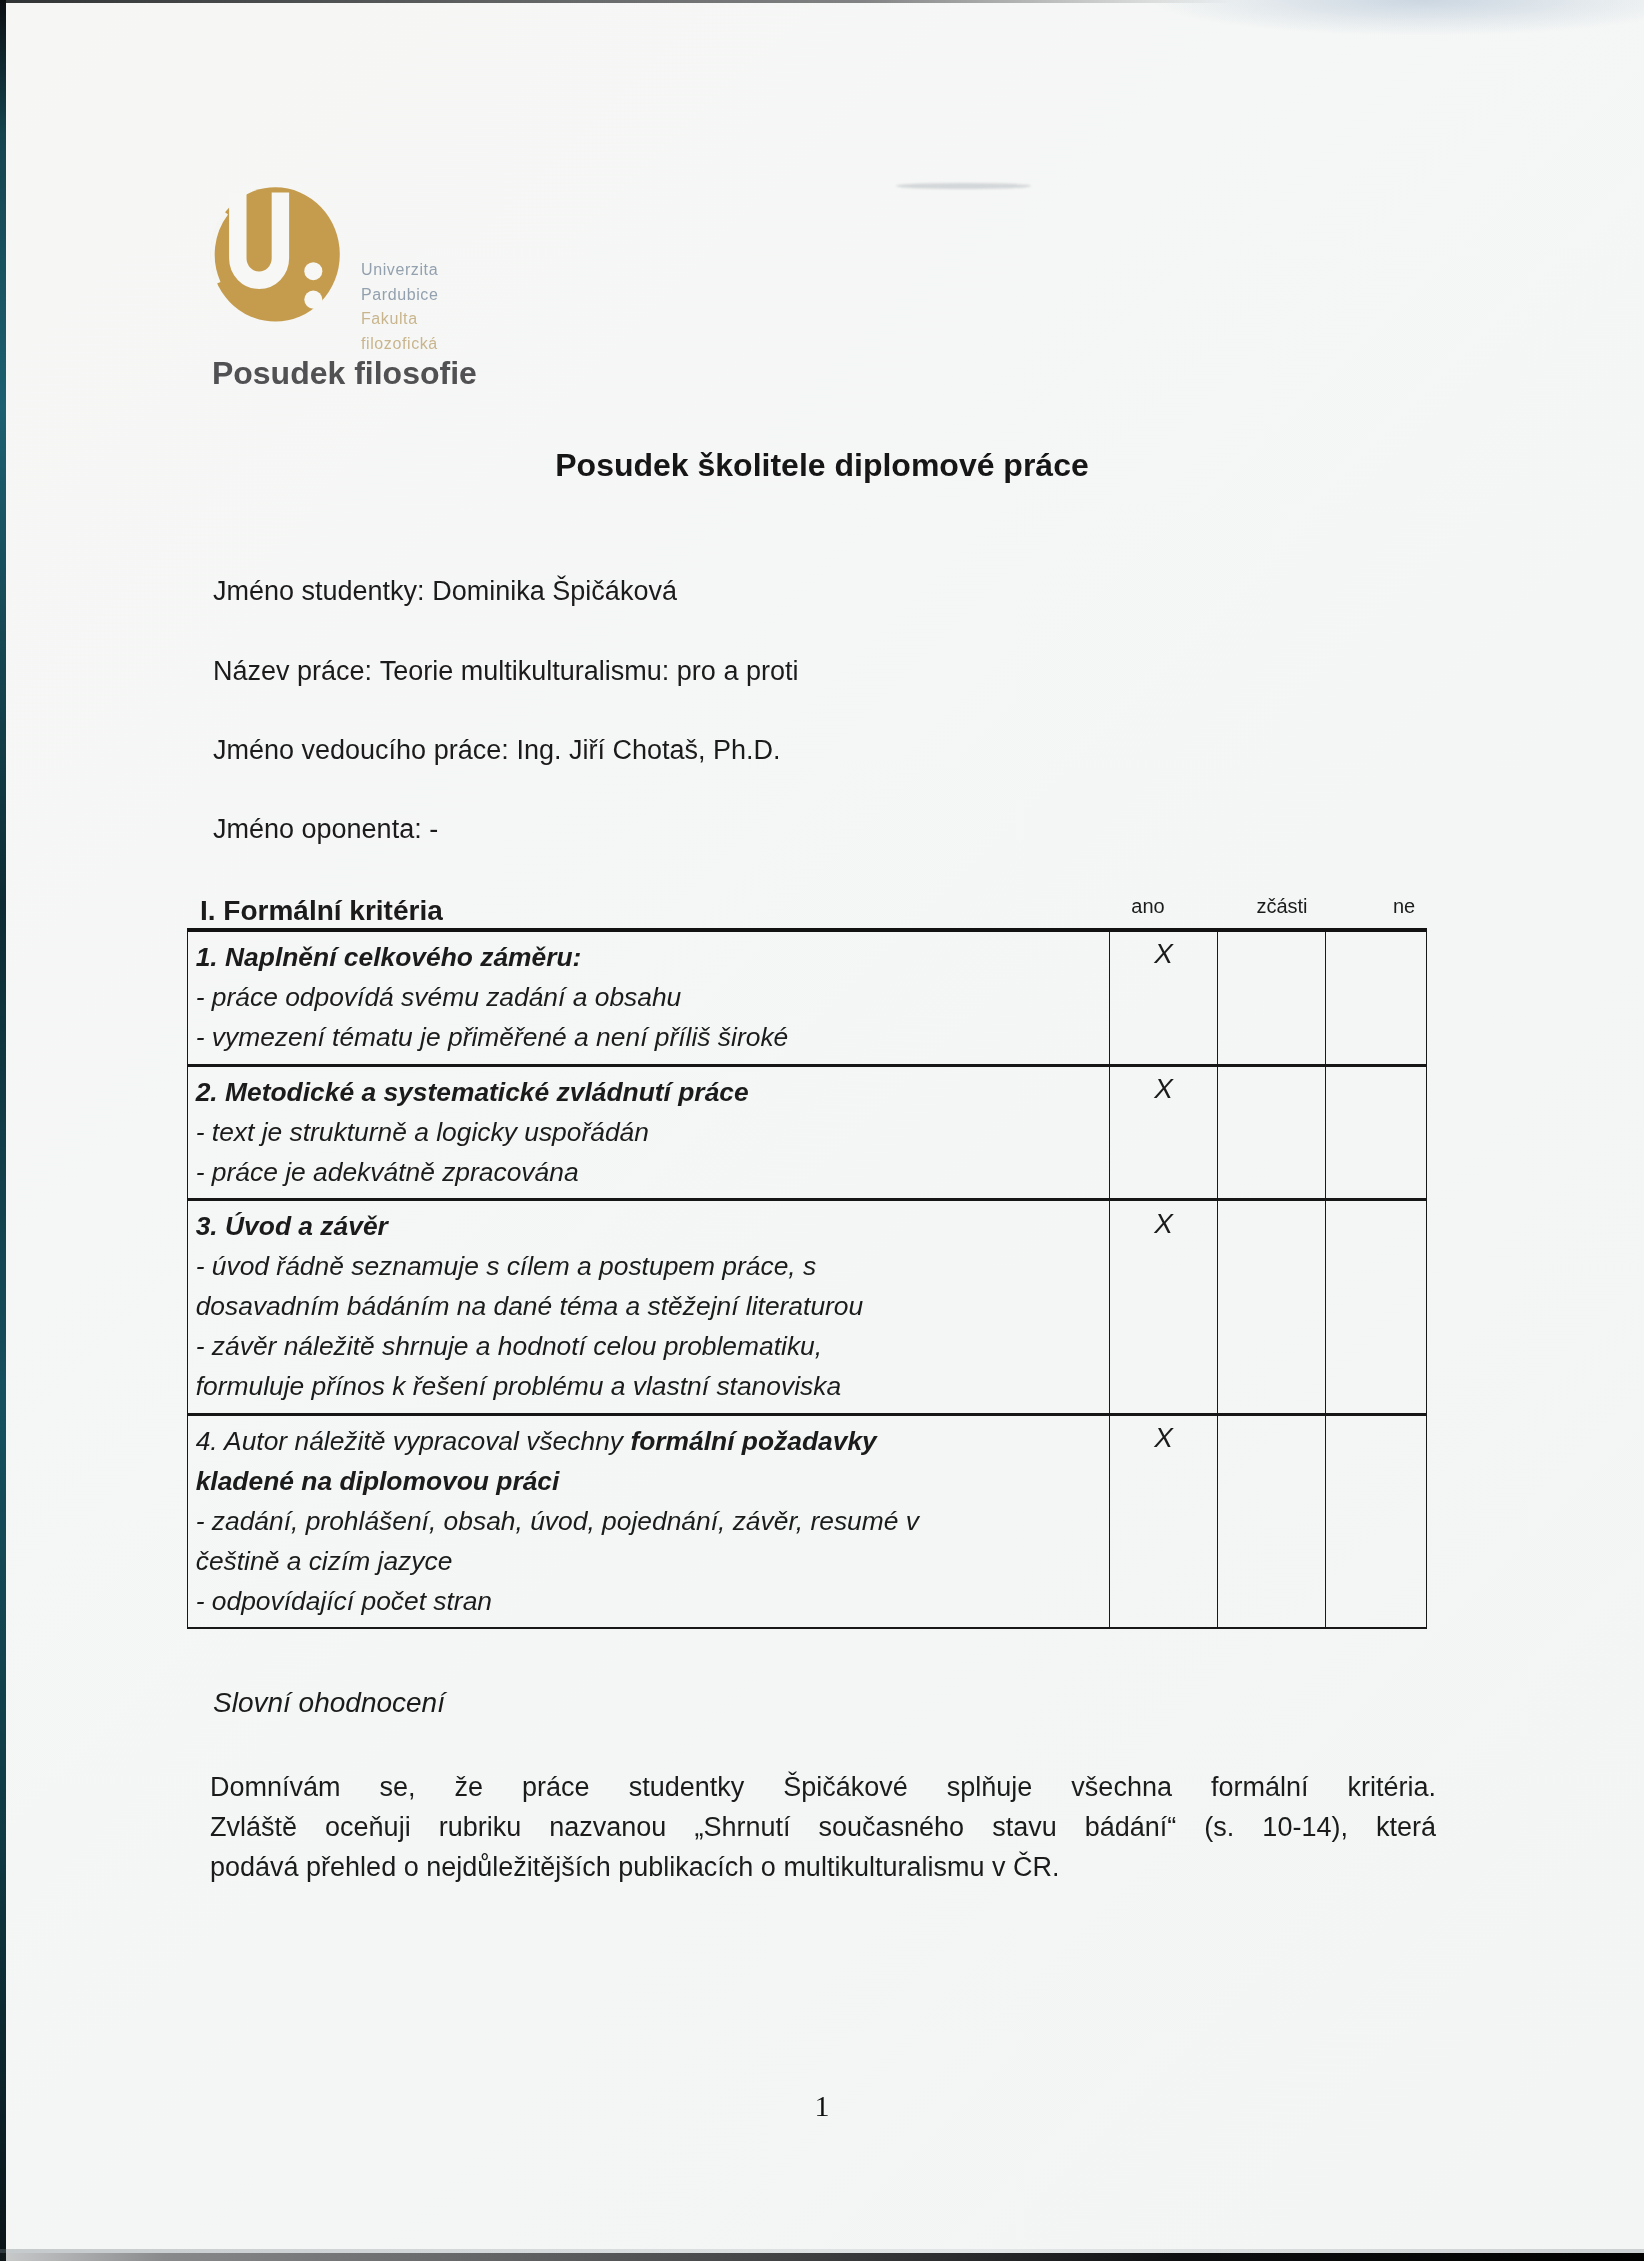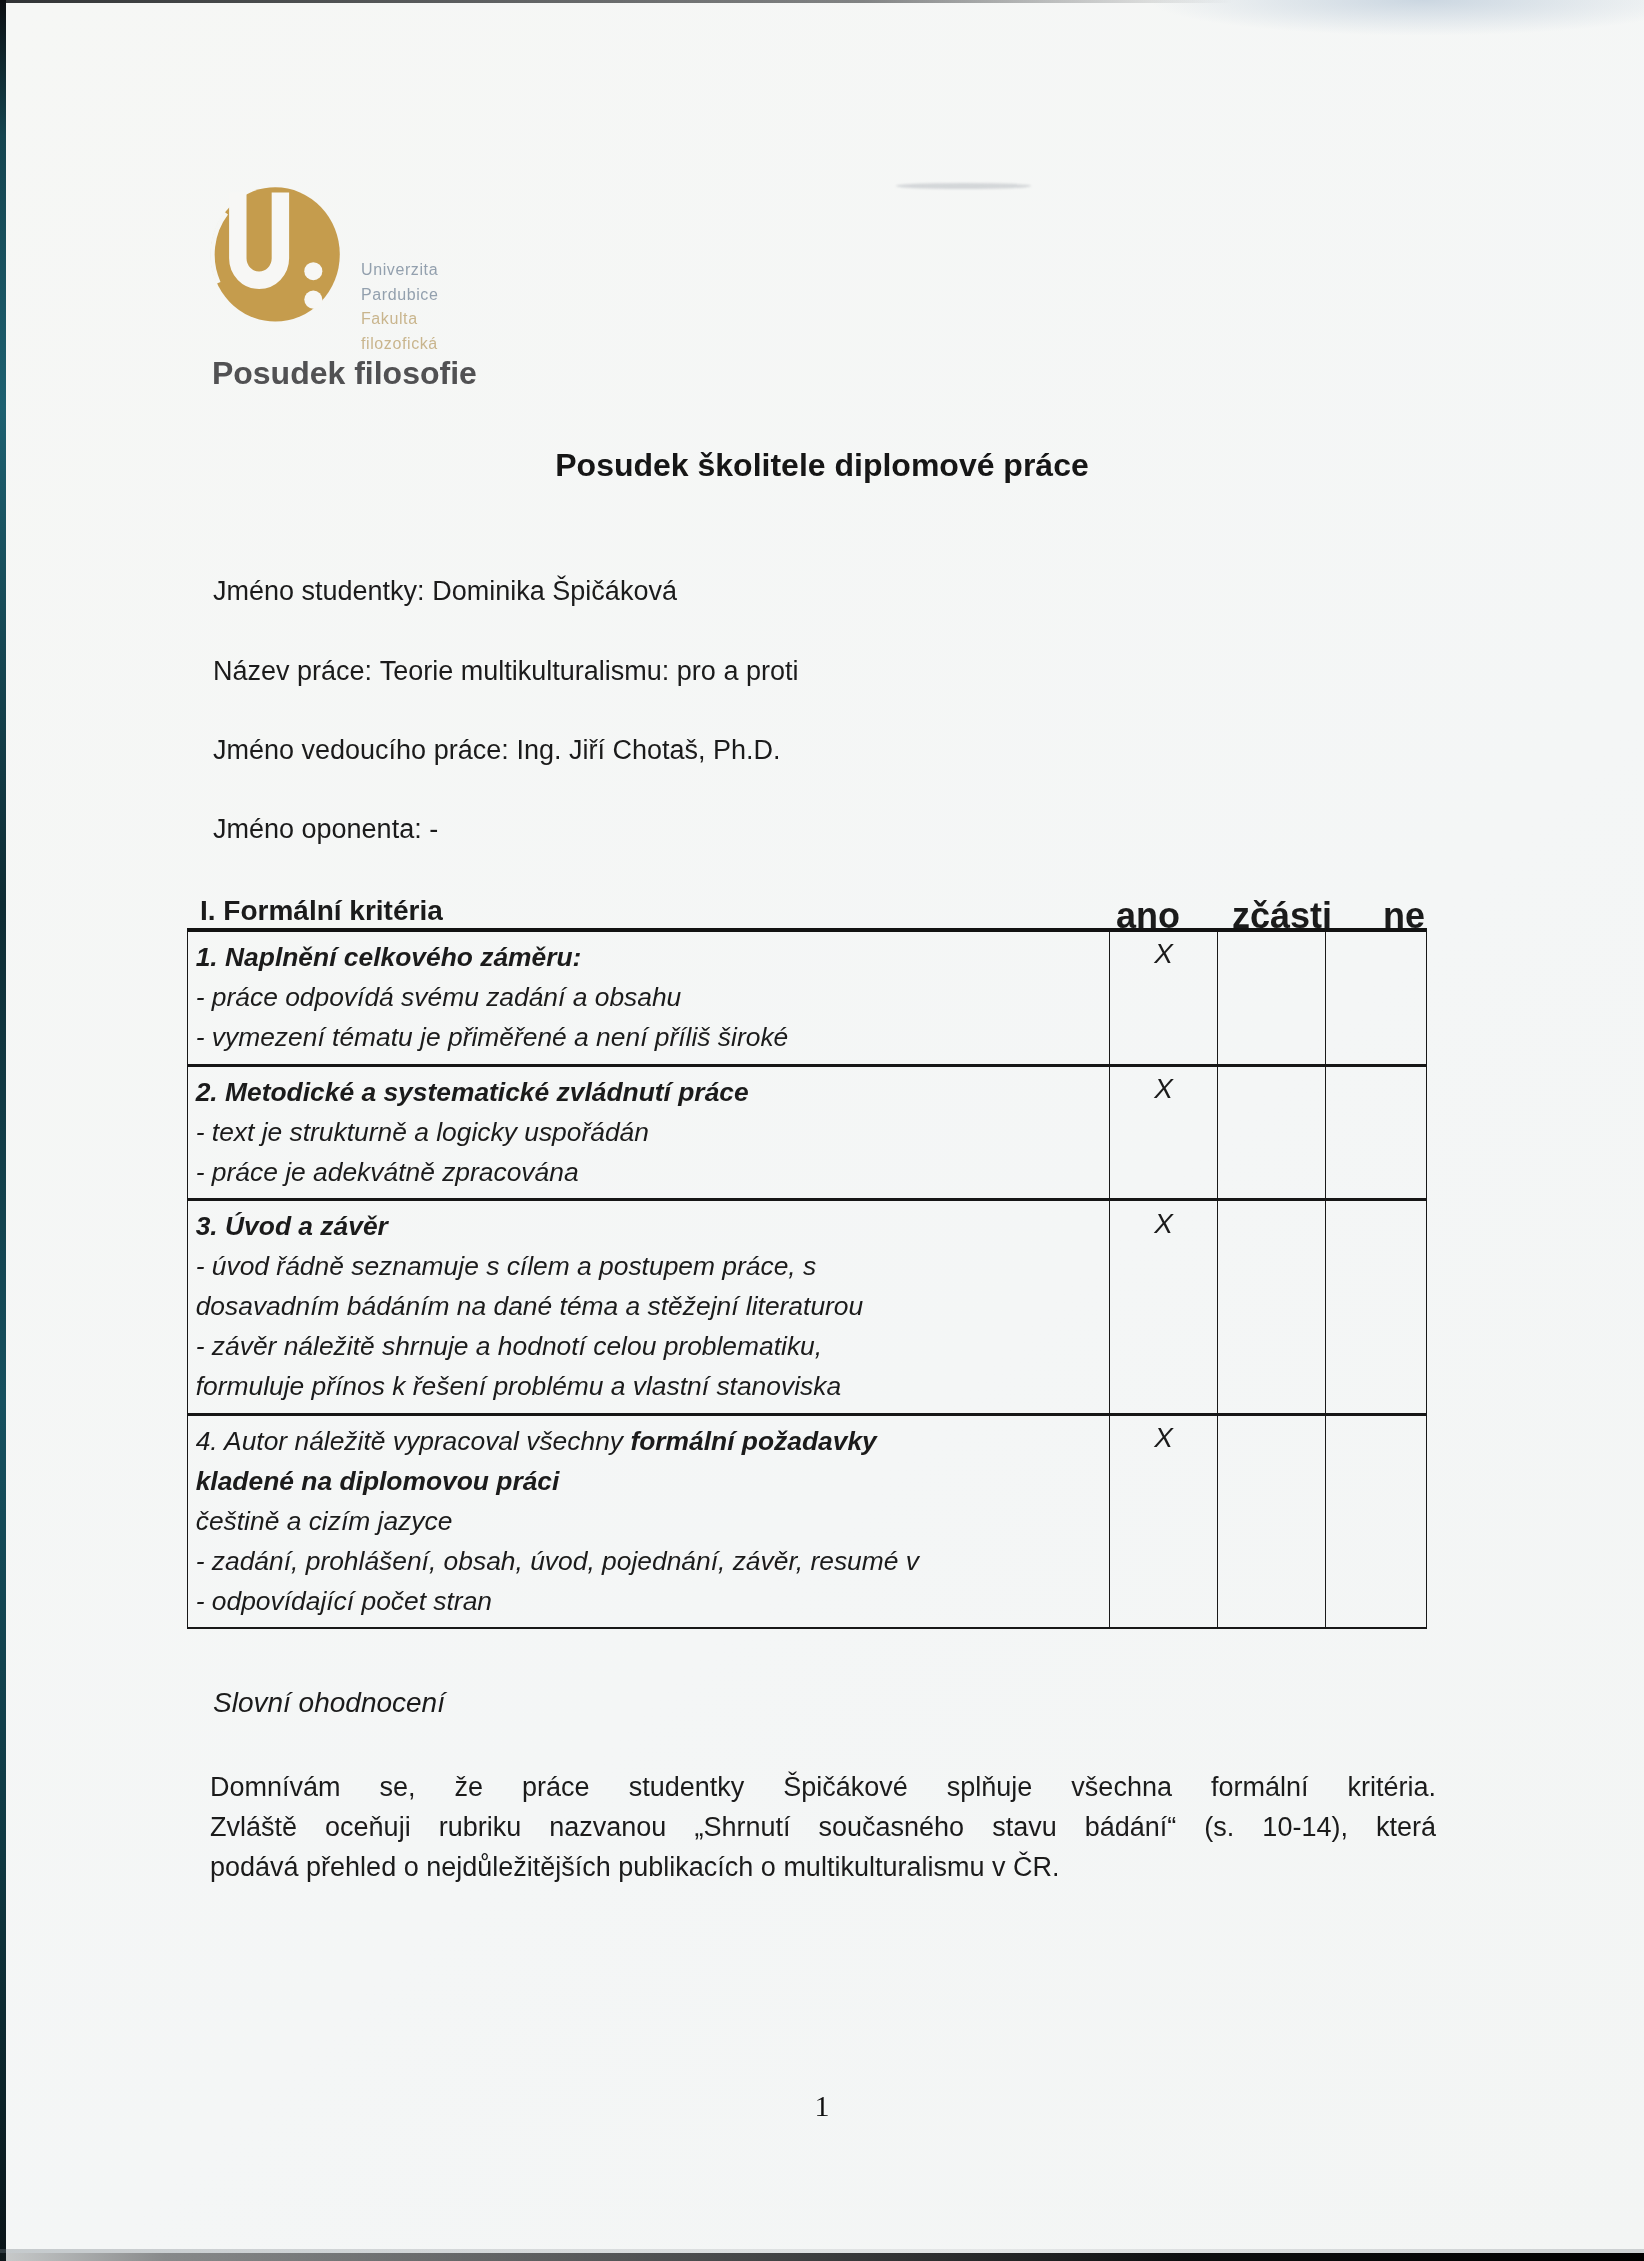--- a/index.html
+++ b/index.html
@@ -34,21 +34,21 @@
   .doc-title { position:absolute; left:0; width:1644px; top:447px; margin:0;
     text-align:center; font-size:32px; font-weight:bold; color:#161616; }
 
   .field { position:absolute; left:213px; font-size:27px; white-space:nowrap; }
   .f0 { top:576px; } .f1 { top:656px; } .f2 { top:735px; } .f3 { top:814px;text-align:right; }
   .field-label { margin-right:7.7px; }
 
   
   .tbl-head { position:absolute; left:187px; top:895px; width:1259px; height:34px; }
   .tbl-head .sect { position:absolute; left:13px; top:0; font-size:28px; font-weight:bold; }
-  .tbl-head .col { position:absolute; top:0; transform:translateX(-50%); font-size:36px; font-weight:bold; }
+  .tbl-head .col { position:absolute; top:0; transform:translateX(-50%); font-size:20px; font-weight:normal; }
   .col-ano { left:961px; } .col-zcasti { left:1095px; } .col-ne { left:1217px; }
 
   
   .tbl { position:absolute; left:187px; top:928px; width:1240px;
     border-left:1.9px solid #181818; border-right:1.9px solid #181818;
     border-top:4.5px solid #121212; border-bottom:2.6px solid #181818;
     box-sizing:border-box;font-style:italic; }
   .t-row { display:grid; grid-template-columns:922px 108px 108px 1fr; border-bottom:3.2px solid #161616; }
   .t-row:last-child { border-bottom:none; }
   .c-crit { border-right:1.9px solid #1a1a1a; padding:5.2px 11.6px 6.4px 7.7px; font-size:26.4px; line-height:40px; }
@@ -144,22 +144,22 @@
       <div class="c-mark"></div>
       <div class="c-mark"></div>
     </div>
 
     <div class="t-row">
       <div class="c-crit">
         <div class="crit-line">
           <span>4. Autor náležitě vypracoval všechny </span><b>formální požadavky</b>
         </div>
         <div class="crit-line"><b>kladené na diplomovou práci</b></div>
+        <div class="crit-line">- zadání, prohlášení, obsah, úvod, pojednání, závěr, resumé v</div>
         <div class="crit-line">češtině a cizím jazyce</div>
-        <div class="crit-line">- zadání, prohlášení, obsah, úvod, pojednání, závěr, resumé v</div>
         <div class="crit-line">- odpovídající počet stran</div>
       </div>
       <div class="c-mark">X</div>
       <div class="c-mark"></div>
       <div class="c-mark"></div>
     </div>
 
   </div>
 
   <div class="assess-head">Slovní ohodnocení</div>

